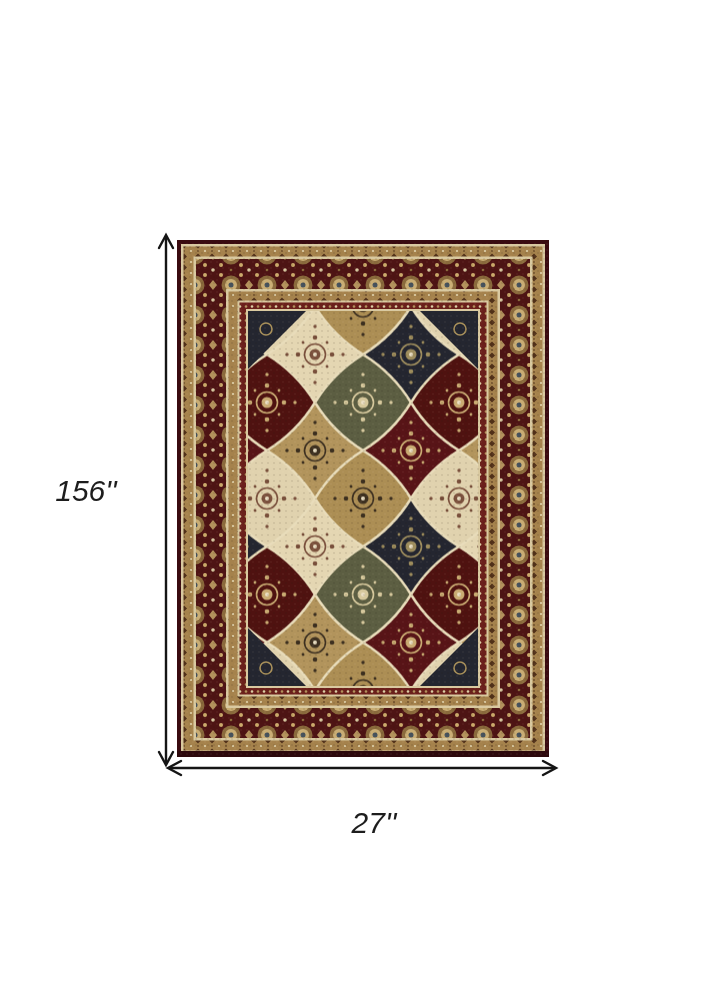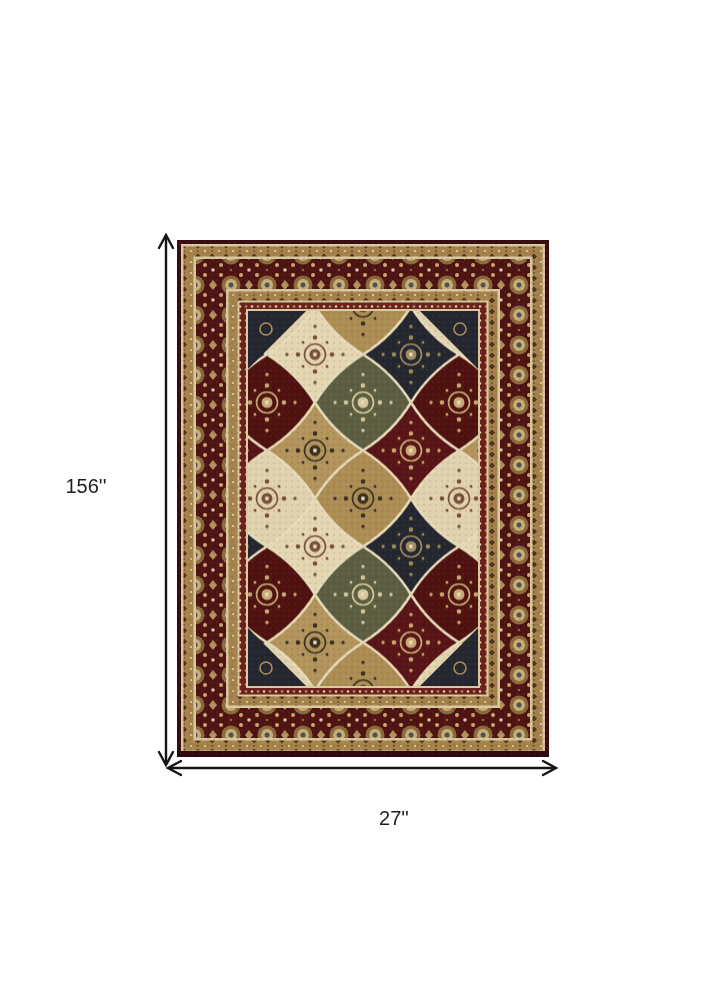--- a/index.html
+++ b/index.html
@@ -17,27 +17,28 @@
   }
   .rug svg{display:block;width:100%;height:100%;}
   .overlay{
     position:absolute; left:0; top:0;
     width:726px; height:1000px;
     pointer-events:none;
   }
   .dim-label{
     position:absolute;
     color:#1d1d1d;
-    font-size:20px;
+    font-size:30px;
     line-height:1;
     text-align:center;
     white-space:nowrap;
+    font-style:italic;
   }
   .dim-label.height{ left:48px; top:476px; width:76px; }
-  .dim-label.width{ left:352px; top:808px; width:84px; }
+  .dim-label.width{ left:332px; top:808px; width:84px; }
 </style>
 </head>
 <body>
 
 <div class="canvas">
 
   <div class="rug">
     <svg viewBox="0 0 372 517" preserveAspectRatio="none">
       <defs>
 

